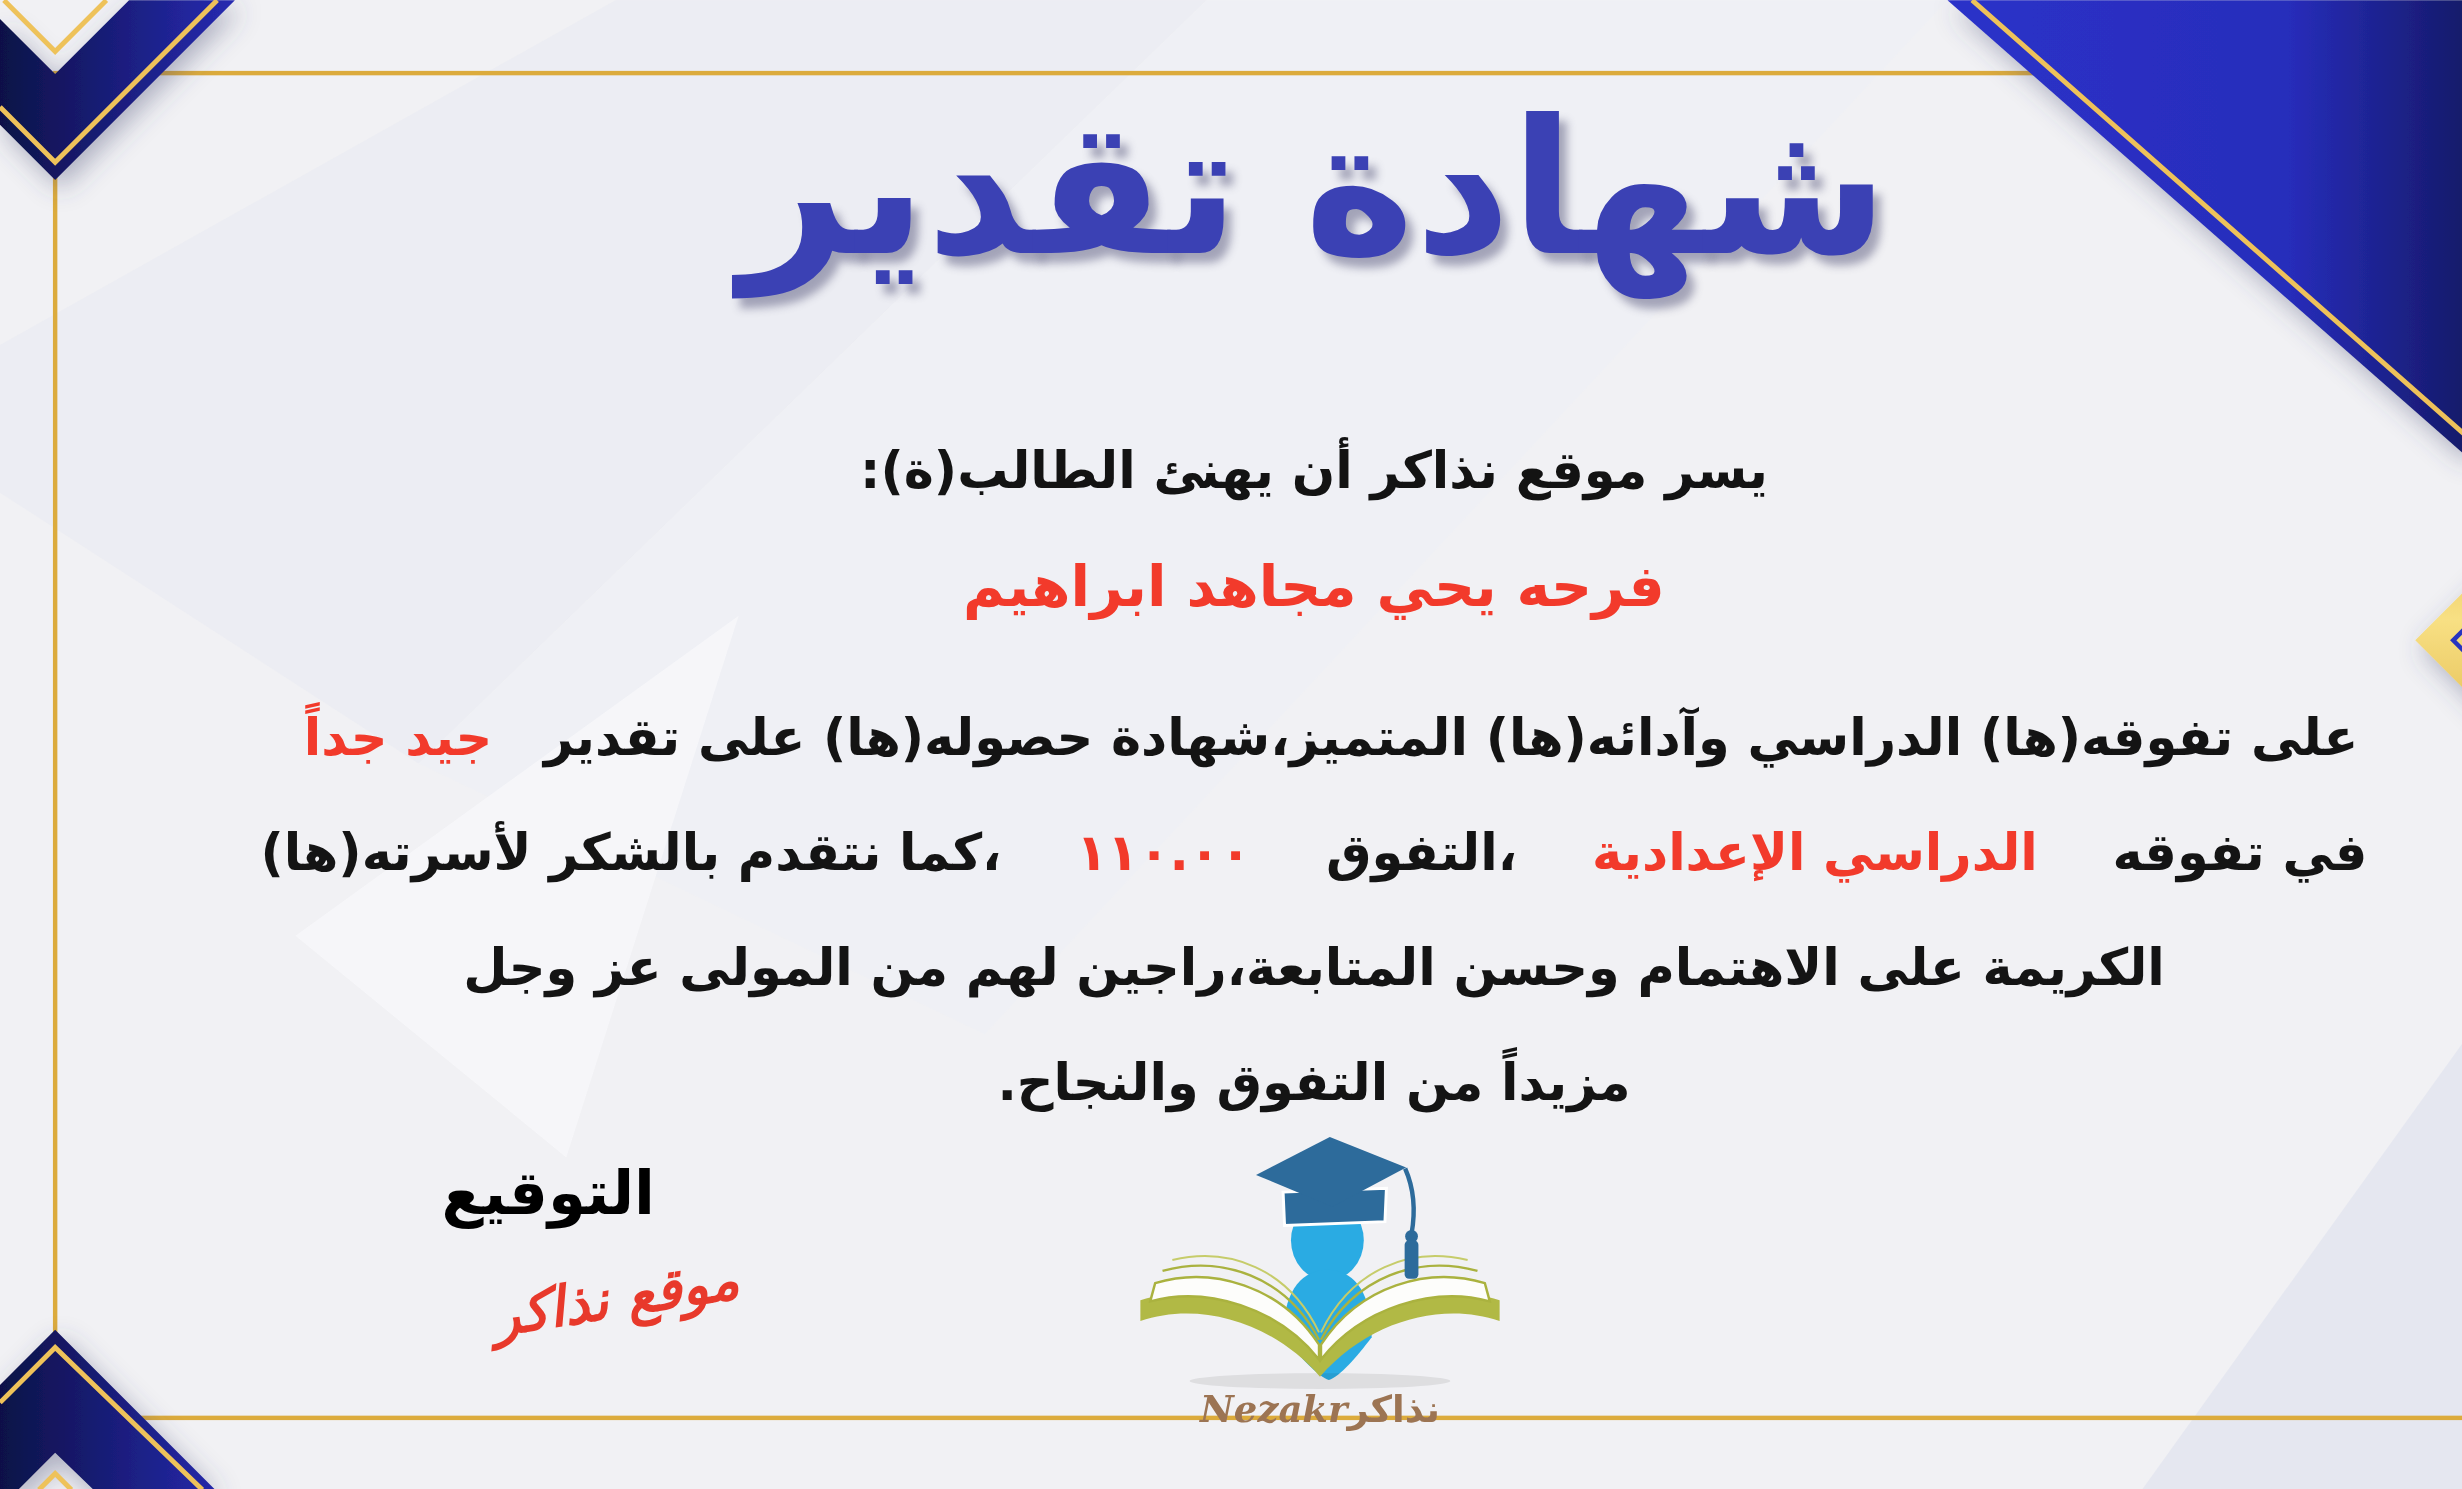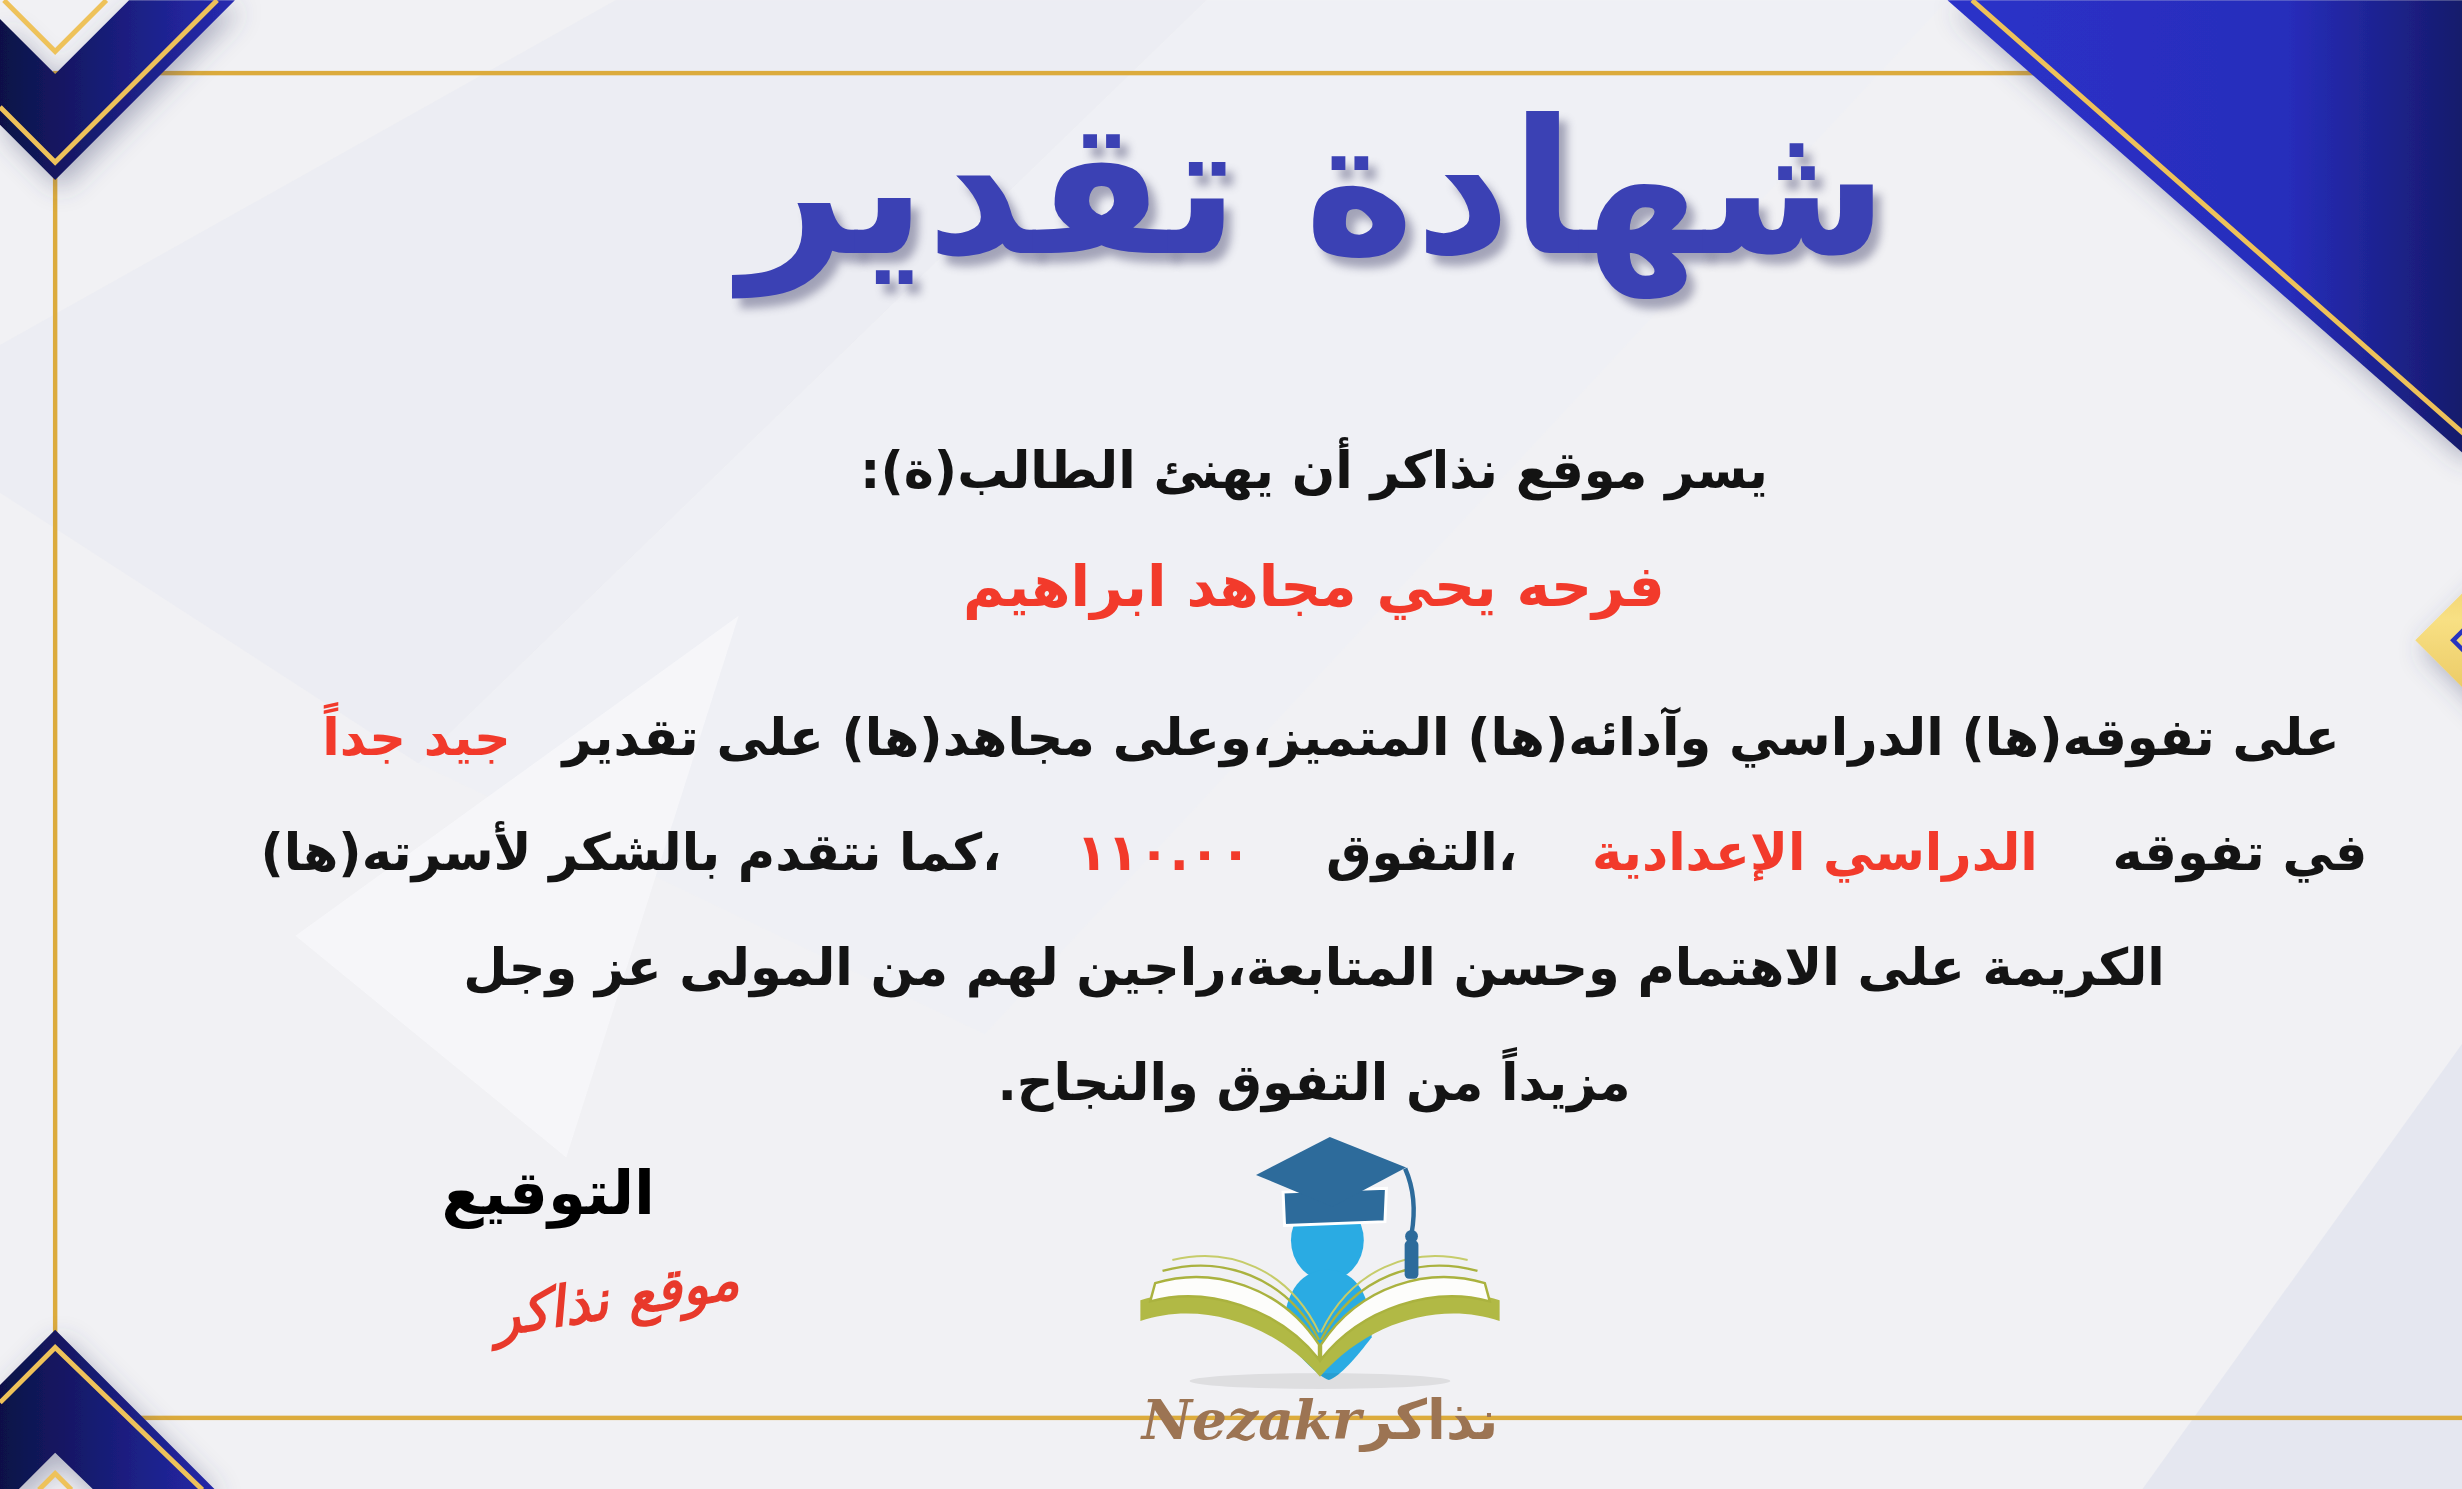--- a/index.html
+++ b/index.html
@@ -28,21 +28,21 @@
   .blank2{margin:0 57px;}
 
   .sig-label{position:absolute;top:1157px;left:399px;width:256px;text-align:right;
              font-size:61px;font-weight:700;color:#000000;}
   .sig-script{position:absolute;top:1266px;left:438px;width:355px;text-align:center;
               font-size:55px;font-weight:700;font-style:italic;color:#e8392b;
               transform:rotate(-9deg);}
 
   .logo{position:absolute;left:1128px;top:1128px;width:384px;text-align:center;}
   .logo svg{display:block;margin:0 auto;}
-  .logo-text{margin-top:-6.9px;font-size:55px;font-weight:700;color:#9c7453;
+  .logo-text{margin-top:-6.9px;font-size:37px;font-weight:700;color:#9c7453;
              white-space:nowrap;direction:ltr;}
   .logo-text .latin{font-family:"DejaVu Serif", serif;font-style:italic;}
   .logo-text .arabic{font-family:"DejaVu Sans", sans-serif;}
 </style>
 </head>
 <body>
 
 <div class="canvas">
 
   <svg class="bg" width="2628" height="1490" viewBox="0 0 5337 3025">
@@ -99,21 +99,21 @@
   </svg>
 
   <div class="center-line title" dir="rtl">شهادة تقدير</div>
 
   <div class="center-line intro" dir="rtl">يسر موقع نذاكر أن يهنئ الطالب(ة):</div>
 
   <div class="center-line name" dir="rtl">فرحه يحي مجاهد ابراهيم</div>
 
   <div class="para" dir="rtl">
     <div class="pl">
-      <span>على تفوقه(ها) الدراسي وآدائه(ها) المتميز،وعلى مجاهد(ها) على تقدير</span>
+      <span>على تفوقه(ها) الدراسي وآدائه(ها) المتميز،شهادة حصوله(ها) على تقدير</span>
       <span class="red blank1">جيد جداً</span>
     </div>
     <div class="pl">
       <span>في تفوقه</span>
       <span class="red blank2">الدراسي الإعدادية</span>
       <span>،التفوق</span>
       <span class="red blank2">١١٠.٠٠</span>
       <span>،كما نتقدم بالشكر لأسرته(ها)</span>
     </div>
     <div class="pl">الكريمة على الاهتمام وحسن المتابعة،راجين لهم من المولى عز وجل</div>

